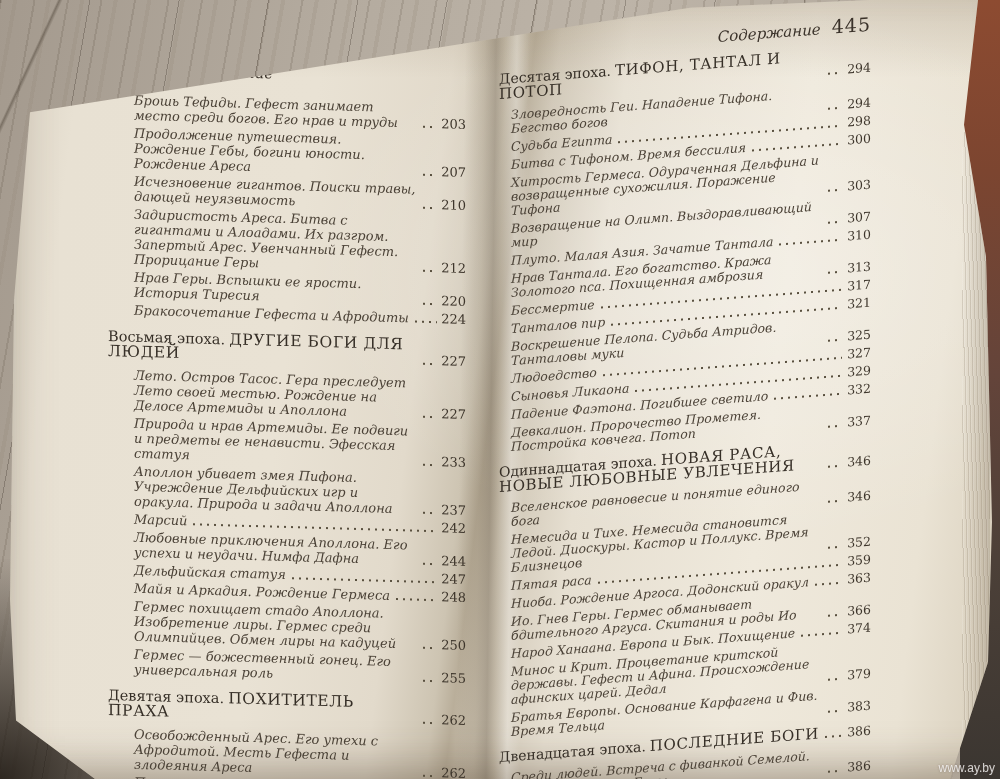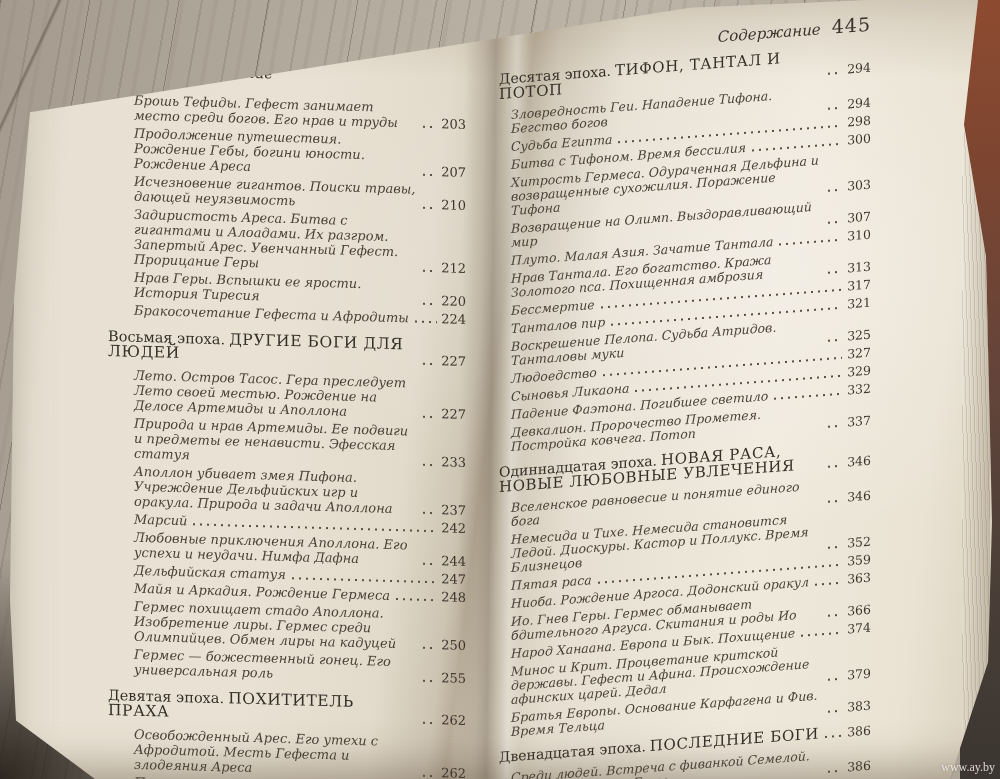--- a/index.html
+++ b/index.html
@@ -64,21 +64,21 @@
 
   .section{margin-left:0 !important;margin-top:12px;margin-bottom:8px;color:#362f27;}
   .page-right .section{margin-top:10px;margin-bottom:7px;}
   .section .t{font-style:normal;}
   .section .sp{font-size:14.5px;}
   .section .st{font-size:15.5px;letter-spacing:.6px;}
   .page-right .section .sp{font-size:14px;}
   .page-right .section .st{font-size:15px;}
 
   .watermark{position:absolute;right:5px;bottom:4px;z-index:5;
-    font-family:Liberation Serif, serif;font-size:12px;
+    font-family:Liberation Sans, sans-serif;font-size:12px;
     color:rgba(255,255,255,.78);text-shadow:0 0 2px rgba(90,70,60,.5);}
 </style>
 </head>
 <body>
 
 <div class="scene">
   <div class="bg-wood"></div>
   <div class="bg-right-strip"></div>
   <div class="shadow-bl"></div>
 

